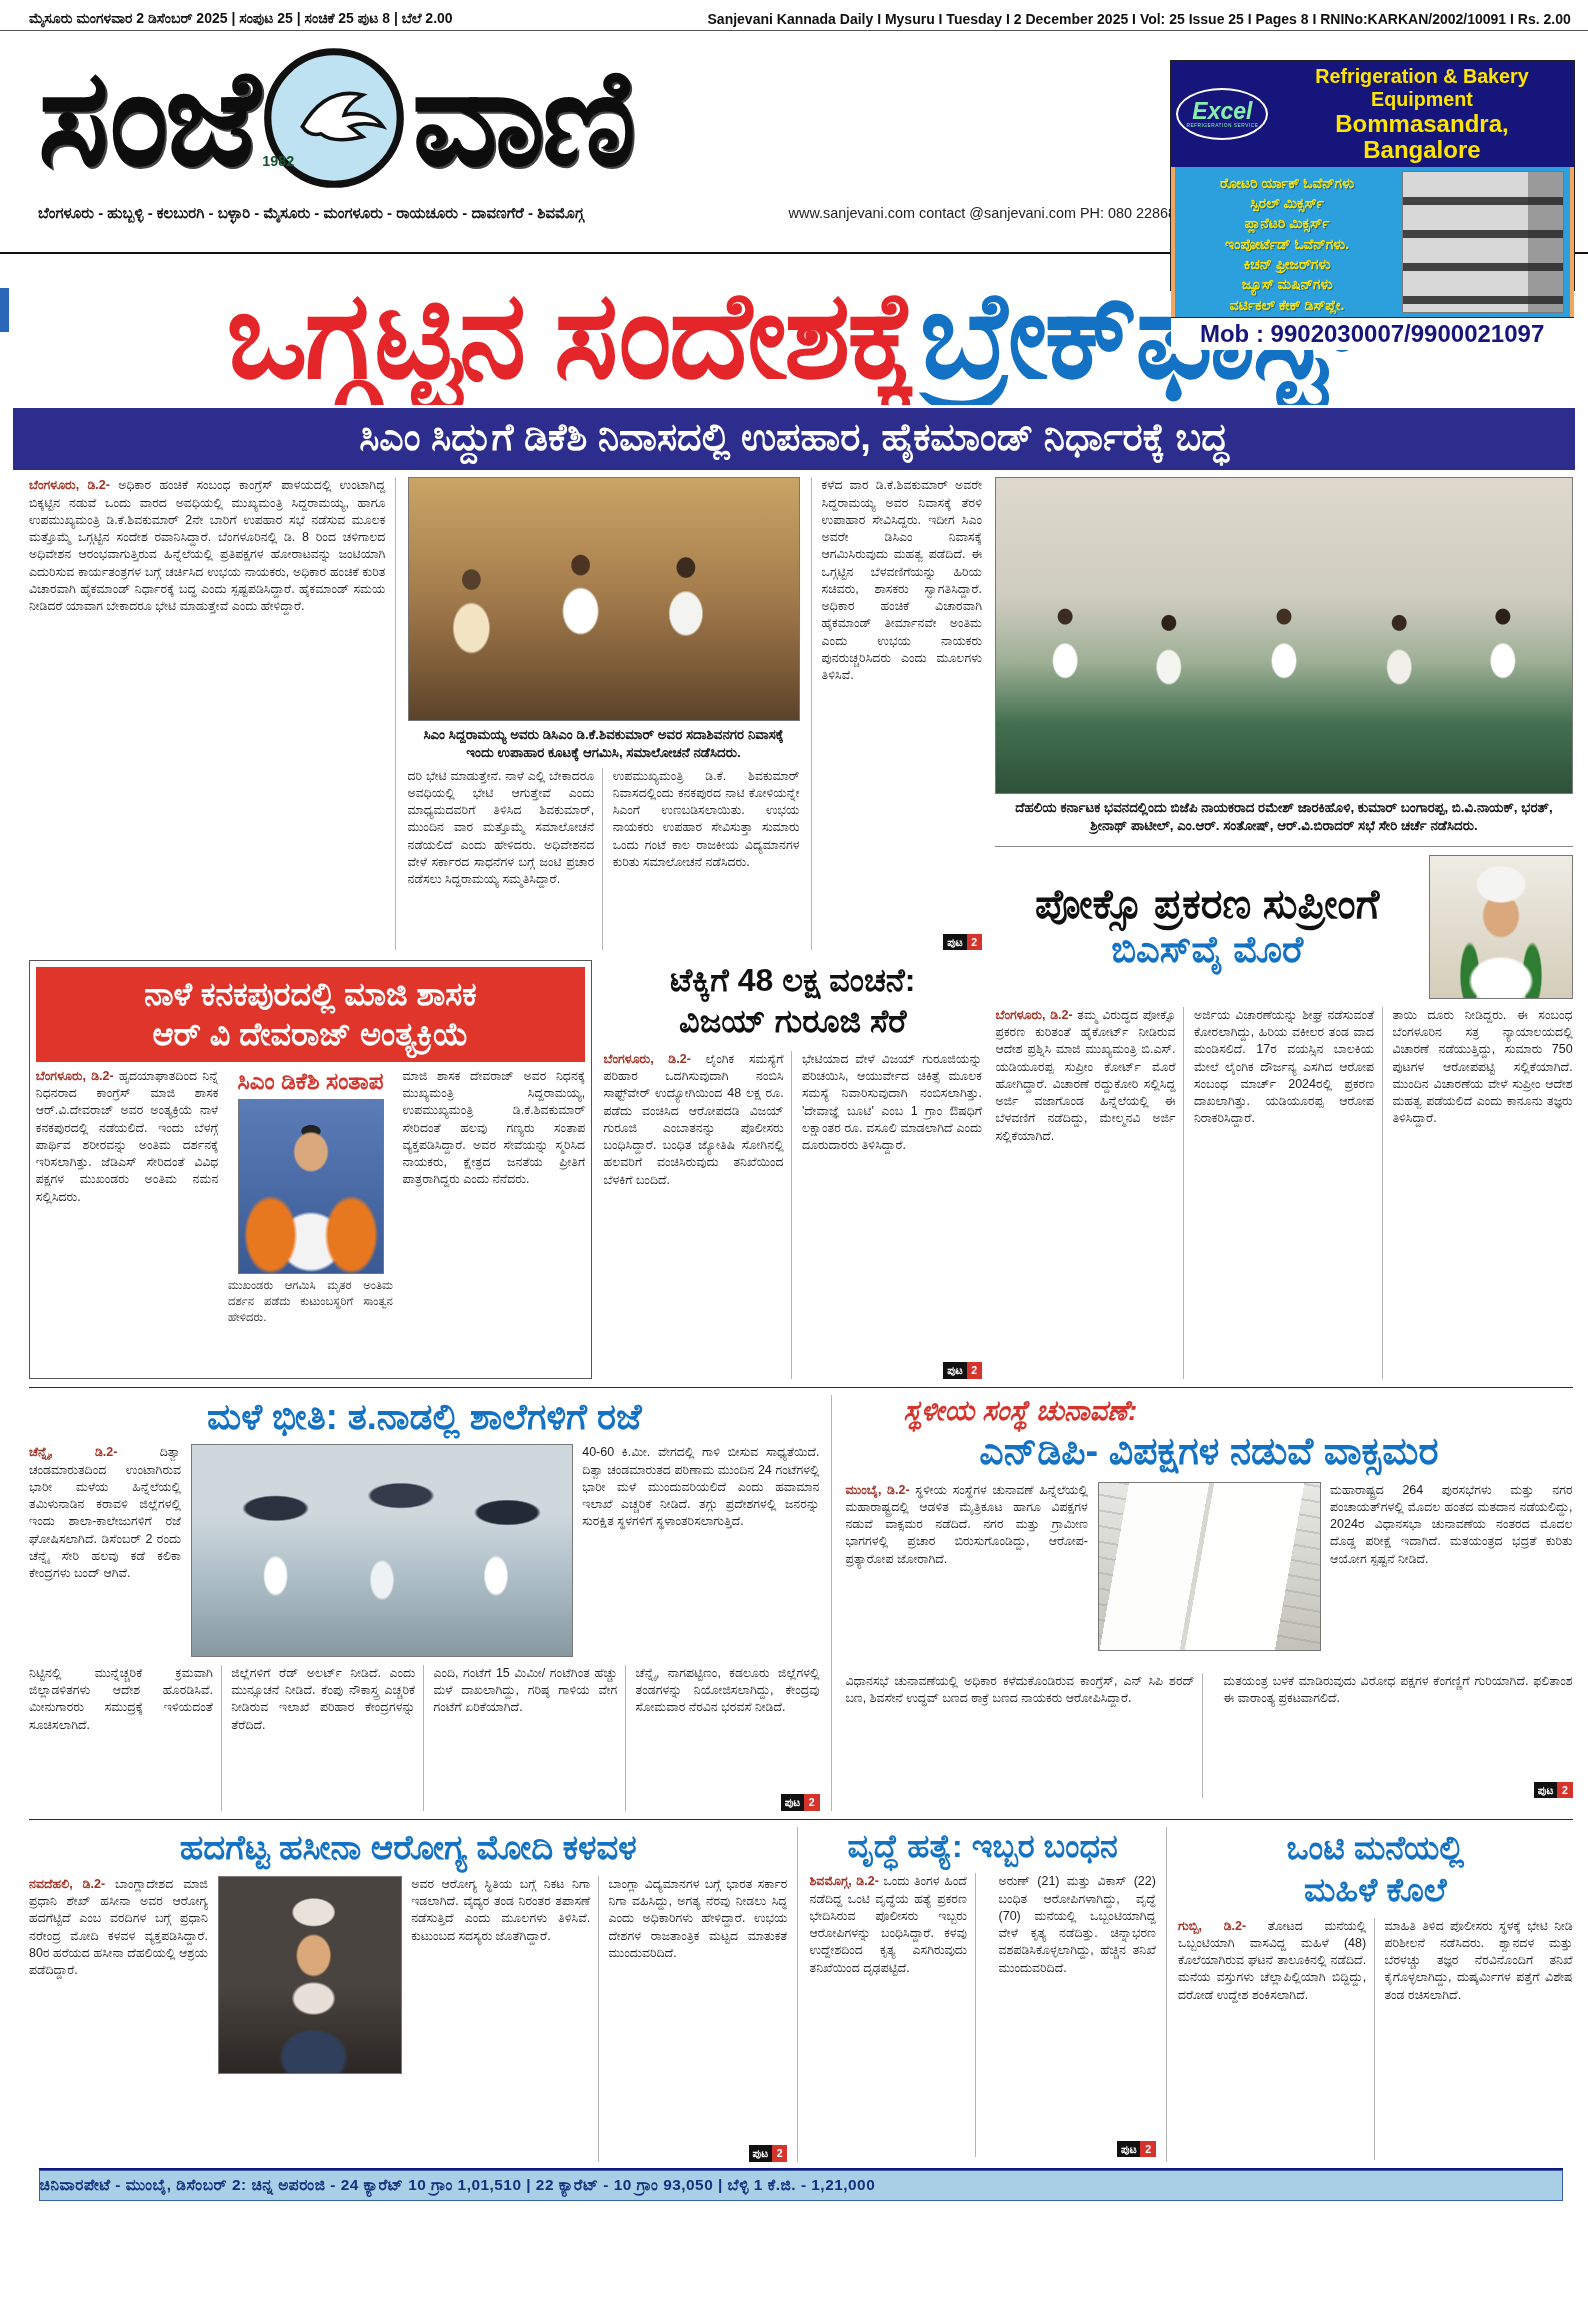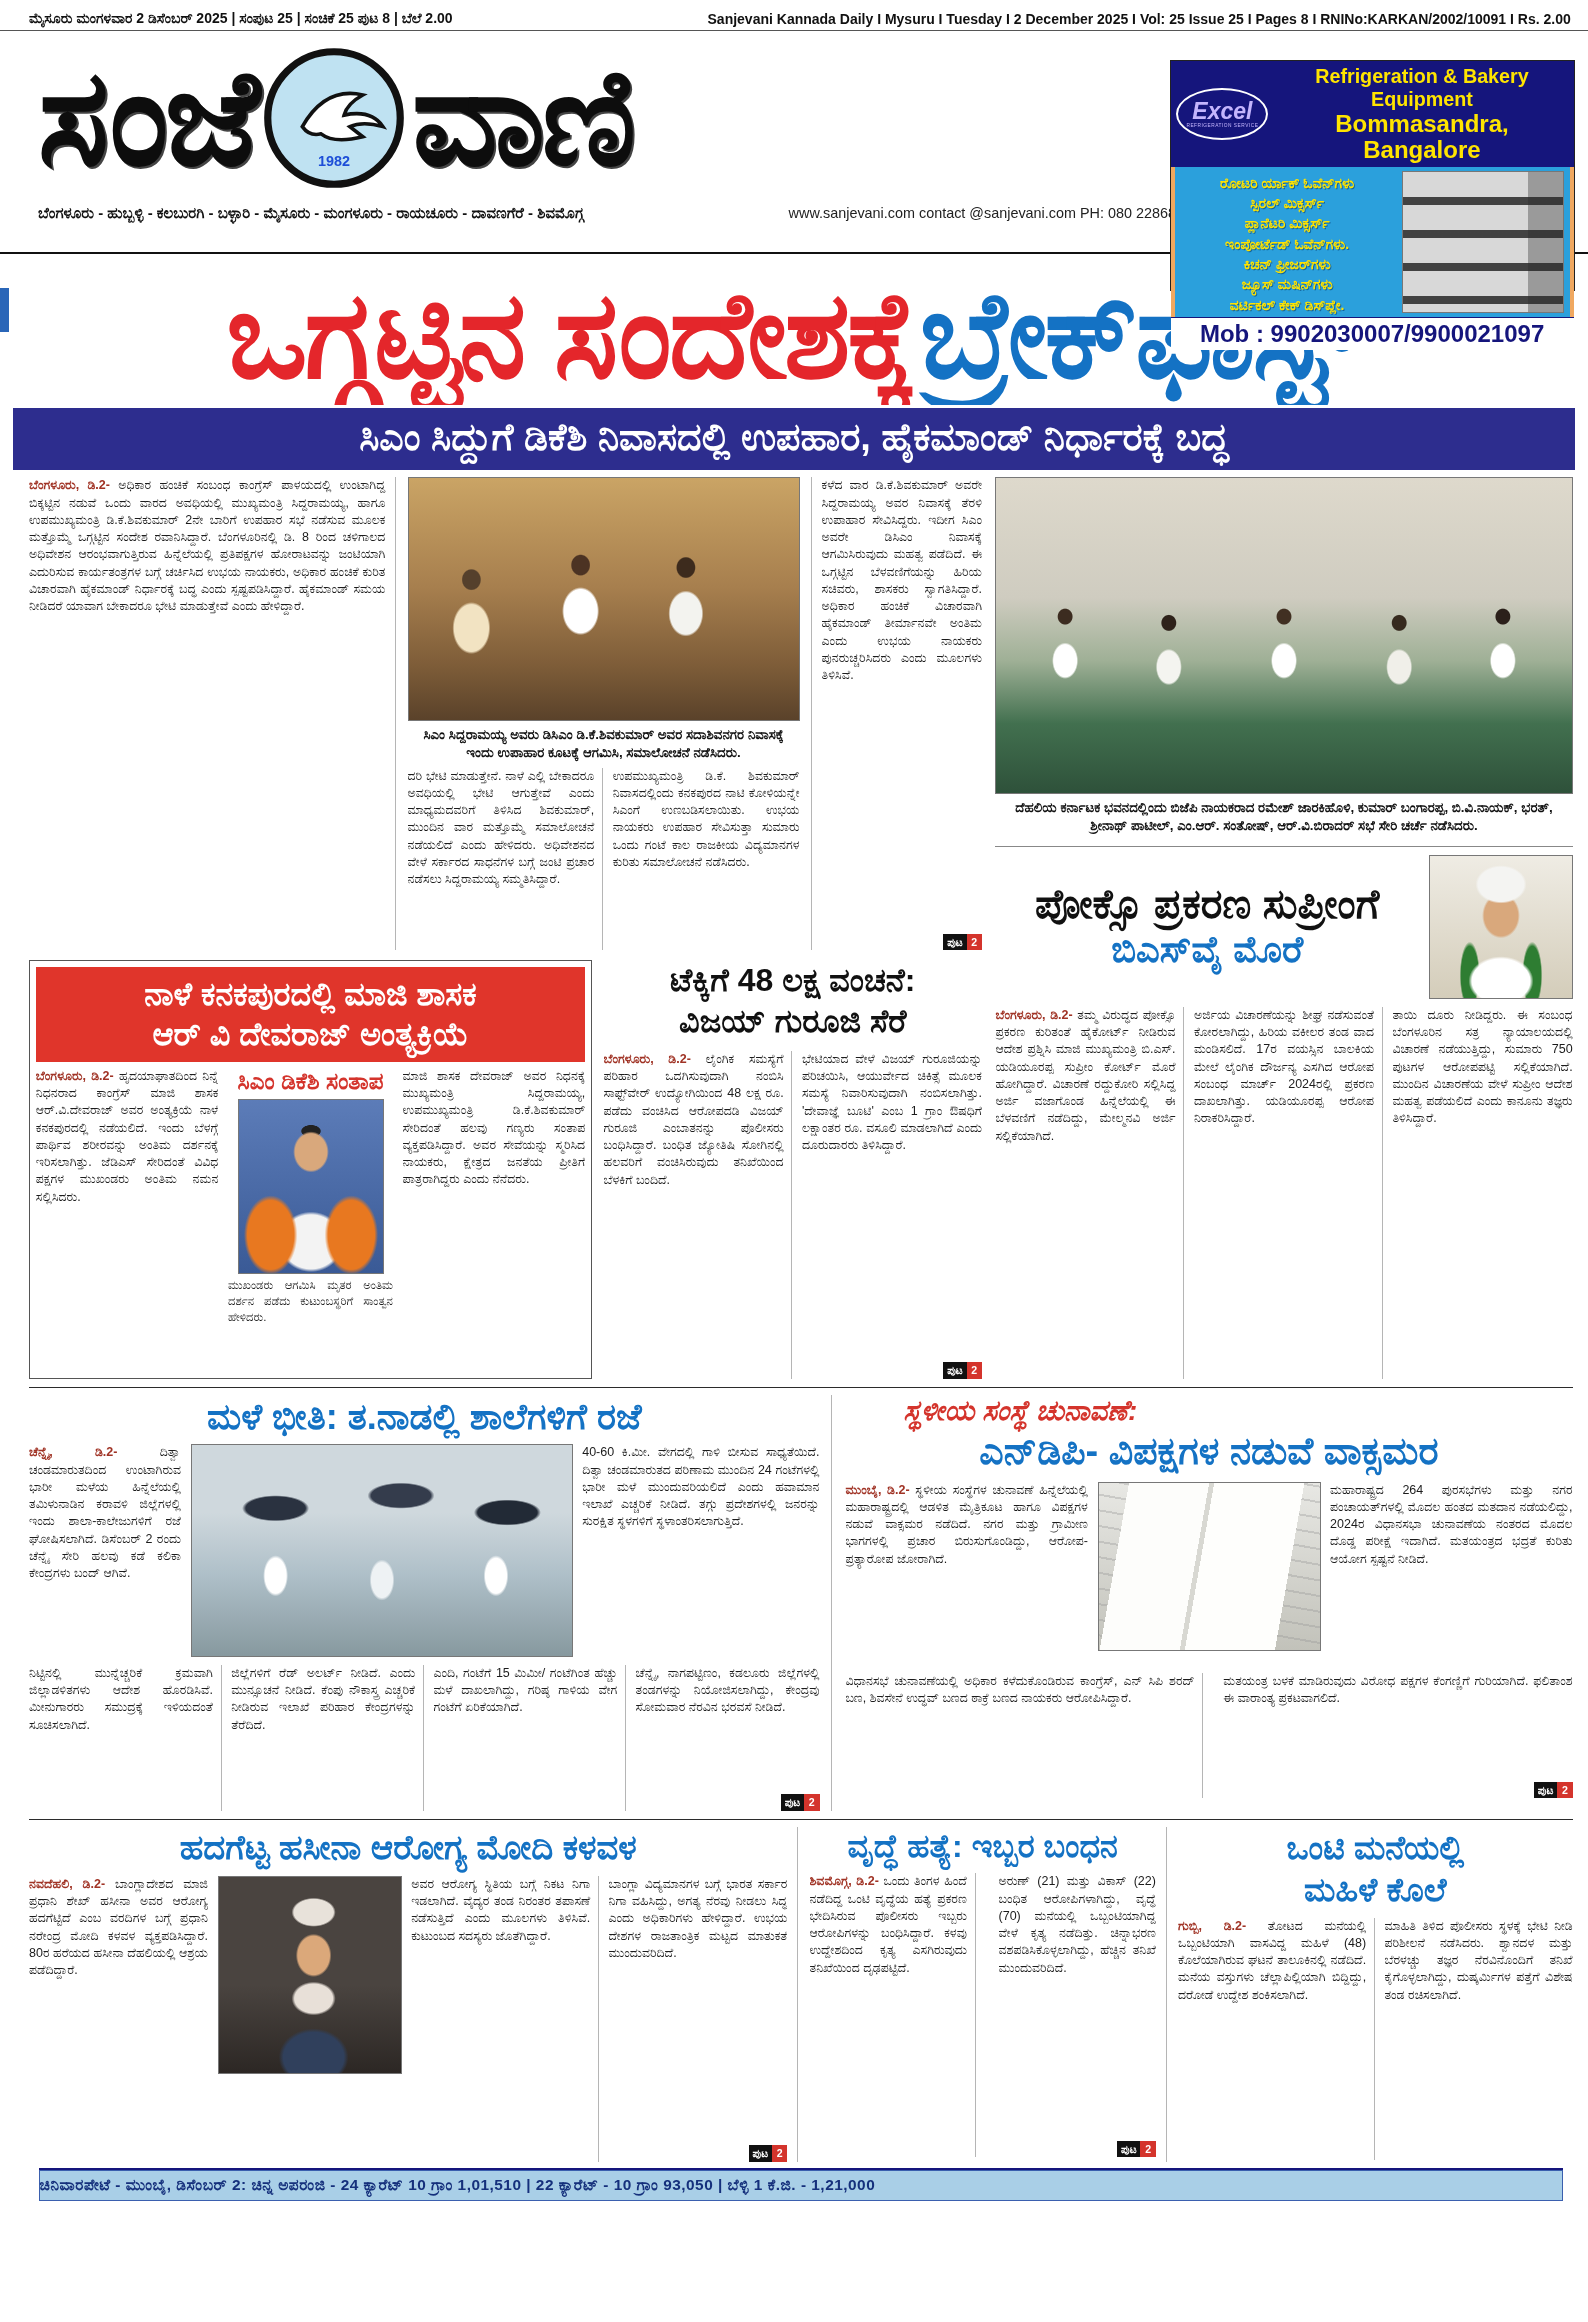--- a/index.html
+++ b/index.html
@@ -8,29 +8,29 @@
 
   
   .topbar { display:flex; justify-content:space-between; align-items:flex-end; padding:9.6px 17.3px 3.8px 29px; border-bottom:1.9px solid #555; font-size:14px; font-weight:bold; color:#111; }
 
   
   .masthead { position:relative; height:223px; border-bottom:2.9px solid #111; padding:5.8px 0 0 38px; }
   .logo-row { display:flex; align-items:center; height:161px; }
   .logo-word { font-size:134px; font-weight:900; color:#0d0d0d; letter-spacing:-3.8px; line-height:1; text-shadow:1.9px 1.9px 0 #444; }
   .dove-wrap { position:relative; width:144px; height:144px; margin:0 5.8px; flex:none; }
   .dove-wrap svg { display:block; }
-  .dove-year { position:absolute; left:0; right:0; bottom:21px; text-align:center; font-size:14.4px; color:#1d4ed8; font-weight:bold; }
+  .dove-year { position:absolute; left:0; right:0; bottom:21px; font-size:14.4px; color:#14532d; font-weight:bold; }
   .cities-row { display:flex; justify-content:space-between; align-items:center; width:1162px; margin-top:5.8px; }
   .cities { font-size:15px; font-weight:bold; color:#111; }
   .contact { font-size:14.4px; color:#222; }
 
   
   .ad { position:absolute; top:29px; right:13.4px; width:405px; height:231px; border:1.9px solid #222; background:#2ba0dc; display:flex; flex-direction:column; }
   .ad-head { background:#15157c; display:flex; align-items:center; gap:7.7px; padding:3.8px 5.8px; }
-  .ad-logo { flex:none; width:92px; height:52px; background:#15157c; border:2.9px double #fff; border-radius:50%; display:flex; flex-direction:column; align-items:center; justify-content:center; color:#c4b5fd; }
+  .ad-logo { flex:none; width:92px; height:52px; background:#15157c; border:2.9px double #fff; border-radius:50%; display:flex; flex-direction:column; align-items:center; justify-content:center; color:#86efac; }
   .ad-logo .b { font-size:23px; font-weight:900; font-style:italic; line-height:1; }
   .ad-logo .s { font-size:4.8px; letter-spacing:0.5px; }
   .ad-titles { flex:1; text-align:center; color:#ffe400; font-weight:900; }
   .ad-titles .t1 { font-size:19.7px; line-height:1.15; }
   .ad-titles .t2 { font-size:24px; line-height:1.1; }
   .ad-body { flex:1; display:flex; border-left:4.8px solid #f0a860; border-right:4.8px solid #f0a860; background:#2ba0dc; }
   .ad-items { width:56%; padding:5.8px 3.8px 1.9px 7.7px; text-align:center; }
   .ad-items div { font-size:14px; font-weight:900; color:#ffe400; text-shadow:1px 1px 0 #14649c; line-height:1.45; }
   .ad-oven { flex:1; margin:3.8px 5.8px; border:1px solid #777;
     background:

